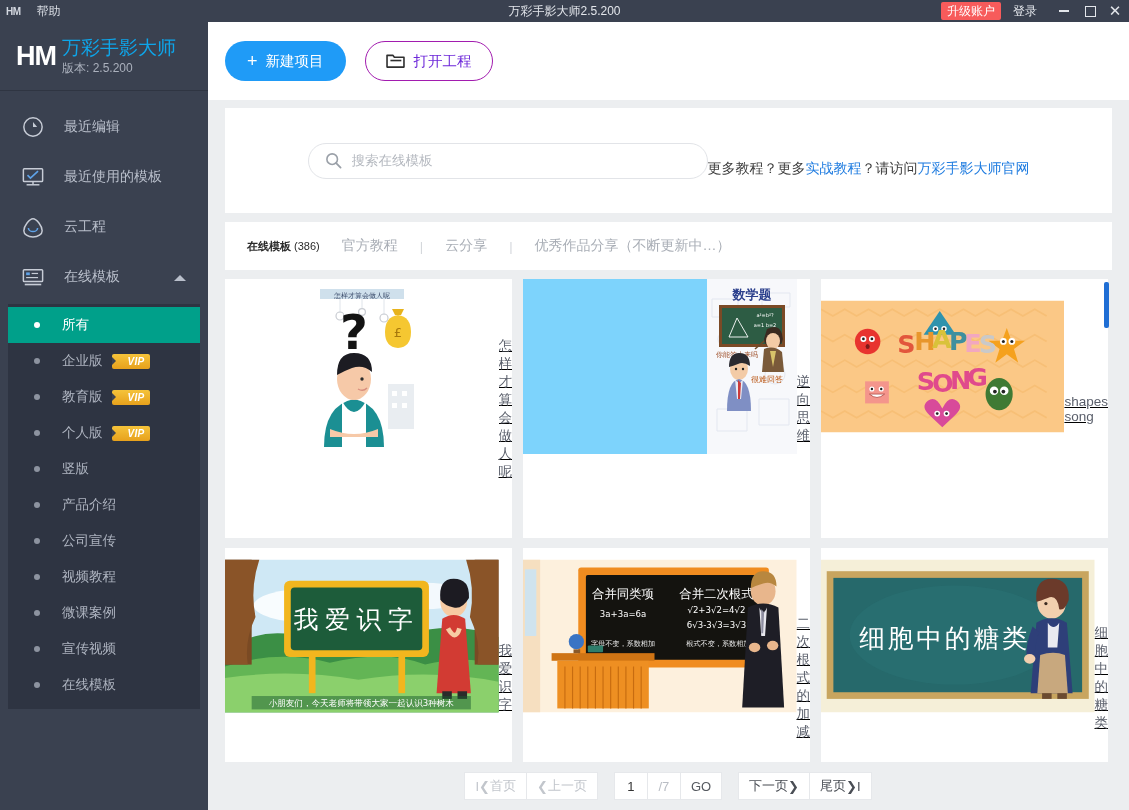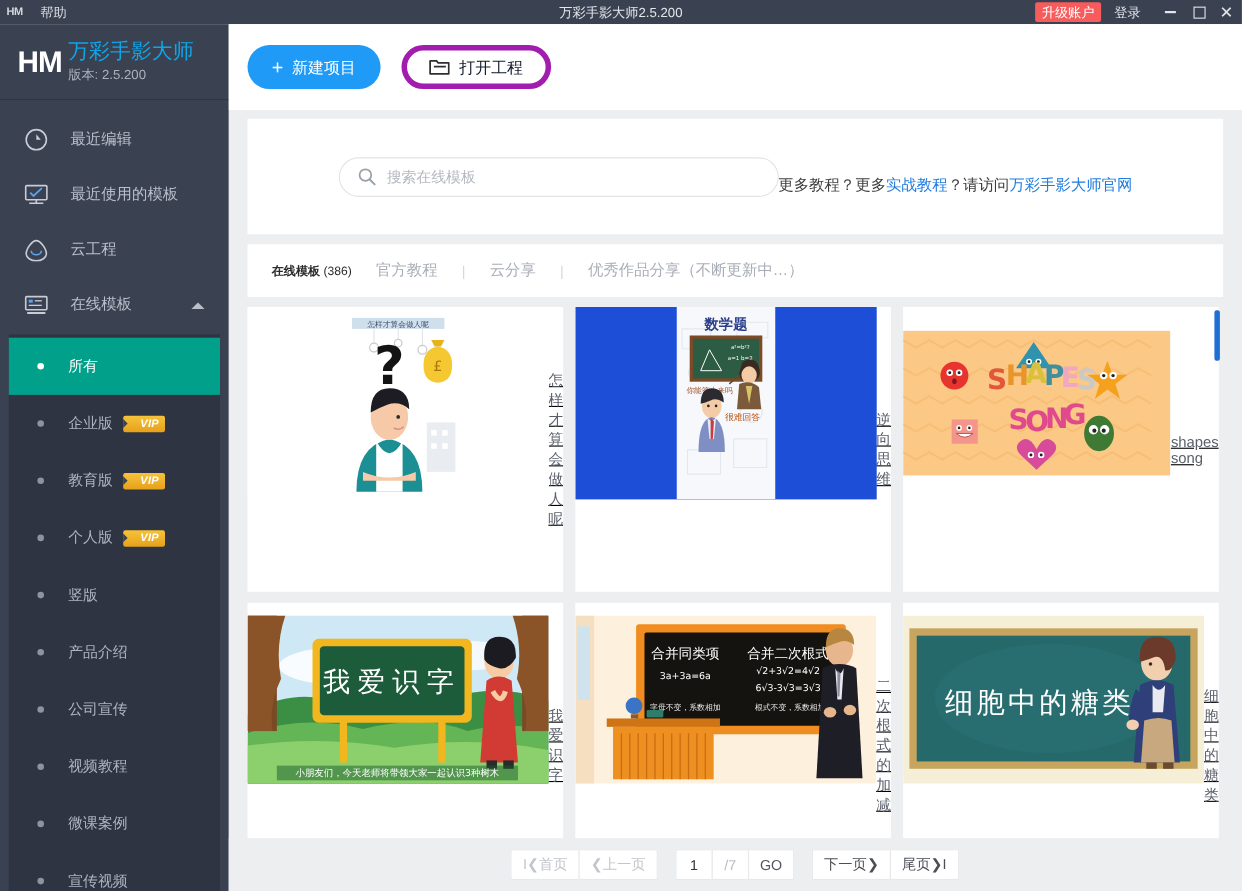--- a/index.html
+++ b/index.html
@@ -80,21 +80,21 @@
     position: absolute; right: 22px; top: 50%; margin-top: -2px;
     width: 0; height: 0;
     border-left: 6px solid transparent; border-right: 6px solid transparent;
     border-bottom: 6px solid #b9bfcb;
   }
 
   .sublist {
     margin: 2px 8px 0 8px; background: #2e3442; padding: 3px 0 6px 0;
   }
   .sub-item {
-    display: flex; align-items: center; height: 52px;
+    display: flex; align-items: center; height: 36px;
     padding-left: 26px; cursor: pointer; position: relative;
   }
   .sub-item.active { background: #00a08a; }
   .dot {
     width: 6px; height: 6px; border-radius: 50%;
     background: #8d93a0; margin-right: 22px; flex: none;
   }
   .sub-item.active .dot { background: #ffffff; }
   .sub-label { font-size: 13.5px; color: #aeb4c0; }
   .sub-item.active .sub-label { color: #ffffff; }
@@ -124,22 +124,22 @@
   }
   .btn-new {
     display: flex; align-items: center; justify-content: center;
     height: 40px; padding: 0 22px; background: #1f9bf7; border-radius: 20px;
     color: #ffffff; font-size: 14.5px; cursor: pointer;
   }
   .plus { font-size: 18px; margin-right: 8px; font-weight: 400; line-height: 1; }
   .btn-open {
     display: flex; align-items: center; justify-content: center;
     height: 40px; padding: 0 20px; background: #ffffff;
-    border: 5px solid #a21caf; border-radius: 20px;
-    color: #0f172a; font-size: 14.5px; margin-left: 19px; cursor: pointer; font-family: Liberation Mono, monospace;
+    border: 1px solid #a21caf; border-radius: 20px;
+    color: #6d28d9; font-size: 14.5px; margin-left: 19px; cursor: pointer; font-family: Liberation Mono, monospace;
   }
   .folder-ico { margin-right: 9px; display: flex; }
 
   .content {
     position: absolute; top: 78px; left: 0; width: 921px; height: 710px;
     padding: 0 17px;
   }
   .panel-search {
     background: #ffffff; height: 105px; margin-top: 8px;
     display: flex; flex-direction: row; align-items: center;
@@ -416,21 +416,21 @@
               <path d="M45 96 q0 -22 17 -22 q18 0 18 19 q-9 -8 -20 -4 q-8 3 -15 7 Z" fill="#1c1c22"></path>
               <circle cx="70" cy="100" r="1.7" fill="#2b2b2b"></circle>
               <path d="M66 110 q5 3 9 -1" stroke="#d88e7e" stroke-width="1.4" fill="none"></path>
               <path d="M38 150 q24 10 48 0 l0 8 l-48 0 Z" fill="#f6c9a8"></path>
             </svg>
           </div>
           <div class="card-title">怎样才算会做人呢</div>
         </div>
 
         <div class="card">
-          <div class="thumb" style="background:#1d4ed8;">
+          <div class="thumb" style="background:#7dd3fc;justify-content:flex-end;">
             <svg width="90" height="175" viewBox="0 0 90 175">
               <rect width="90" height="175" fill="#f7f8fb"></rect>
               <g stroke="#e3e7f0" stroke-width="1" fill="none">
                 <path d="M5 20 h26 v18 h-26 Z M55 14 h28 v14 h-28 Z M10 130 h30 v22 h-30 Z M52 120 h30 v26 h-30 Z"></path>
                 <circle cx="68" cy="95" r="10"></circle>
                   <circle cx="18" cy="60" r="7"></circle>
               </g>
               <text x="45" y="20" font-size="13" font-weight="bold" fill="#2b3f8c" text-anchor="middle" font-family="'DejaVu Sans',sans-serif">数学题</text>
               <rect x="12" y="26" width="66" height="42" fill="#7b4a26"></rect>
               <rect x="15" y="29" width="60" height="36" fill="#2d5c44"></rect>

